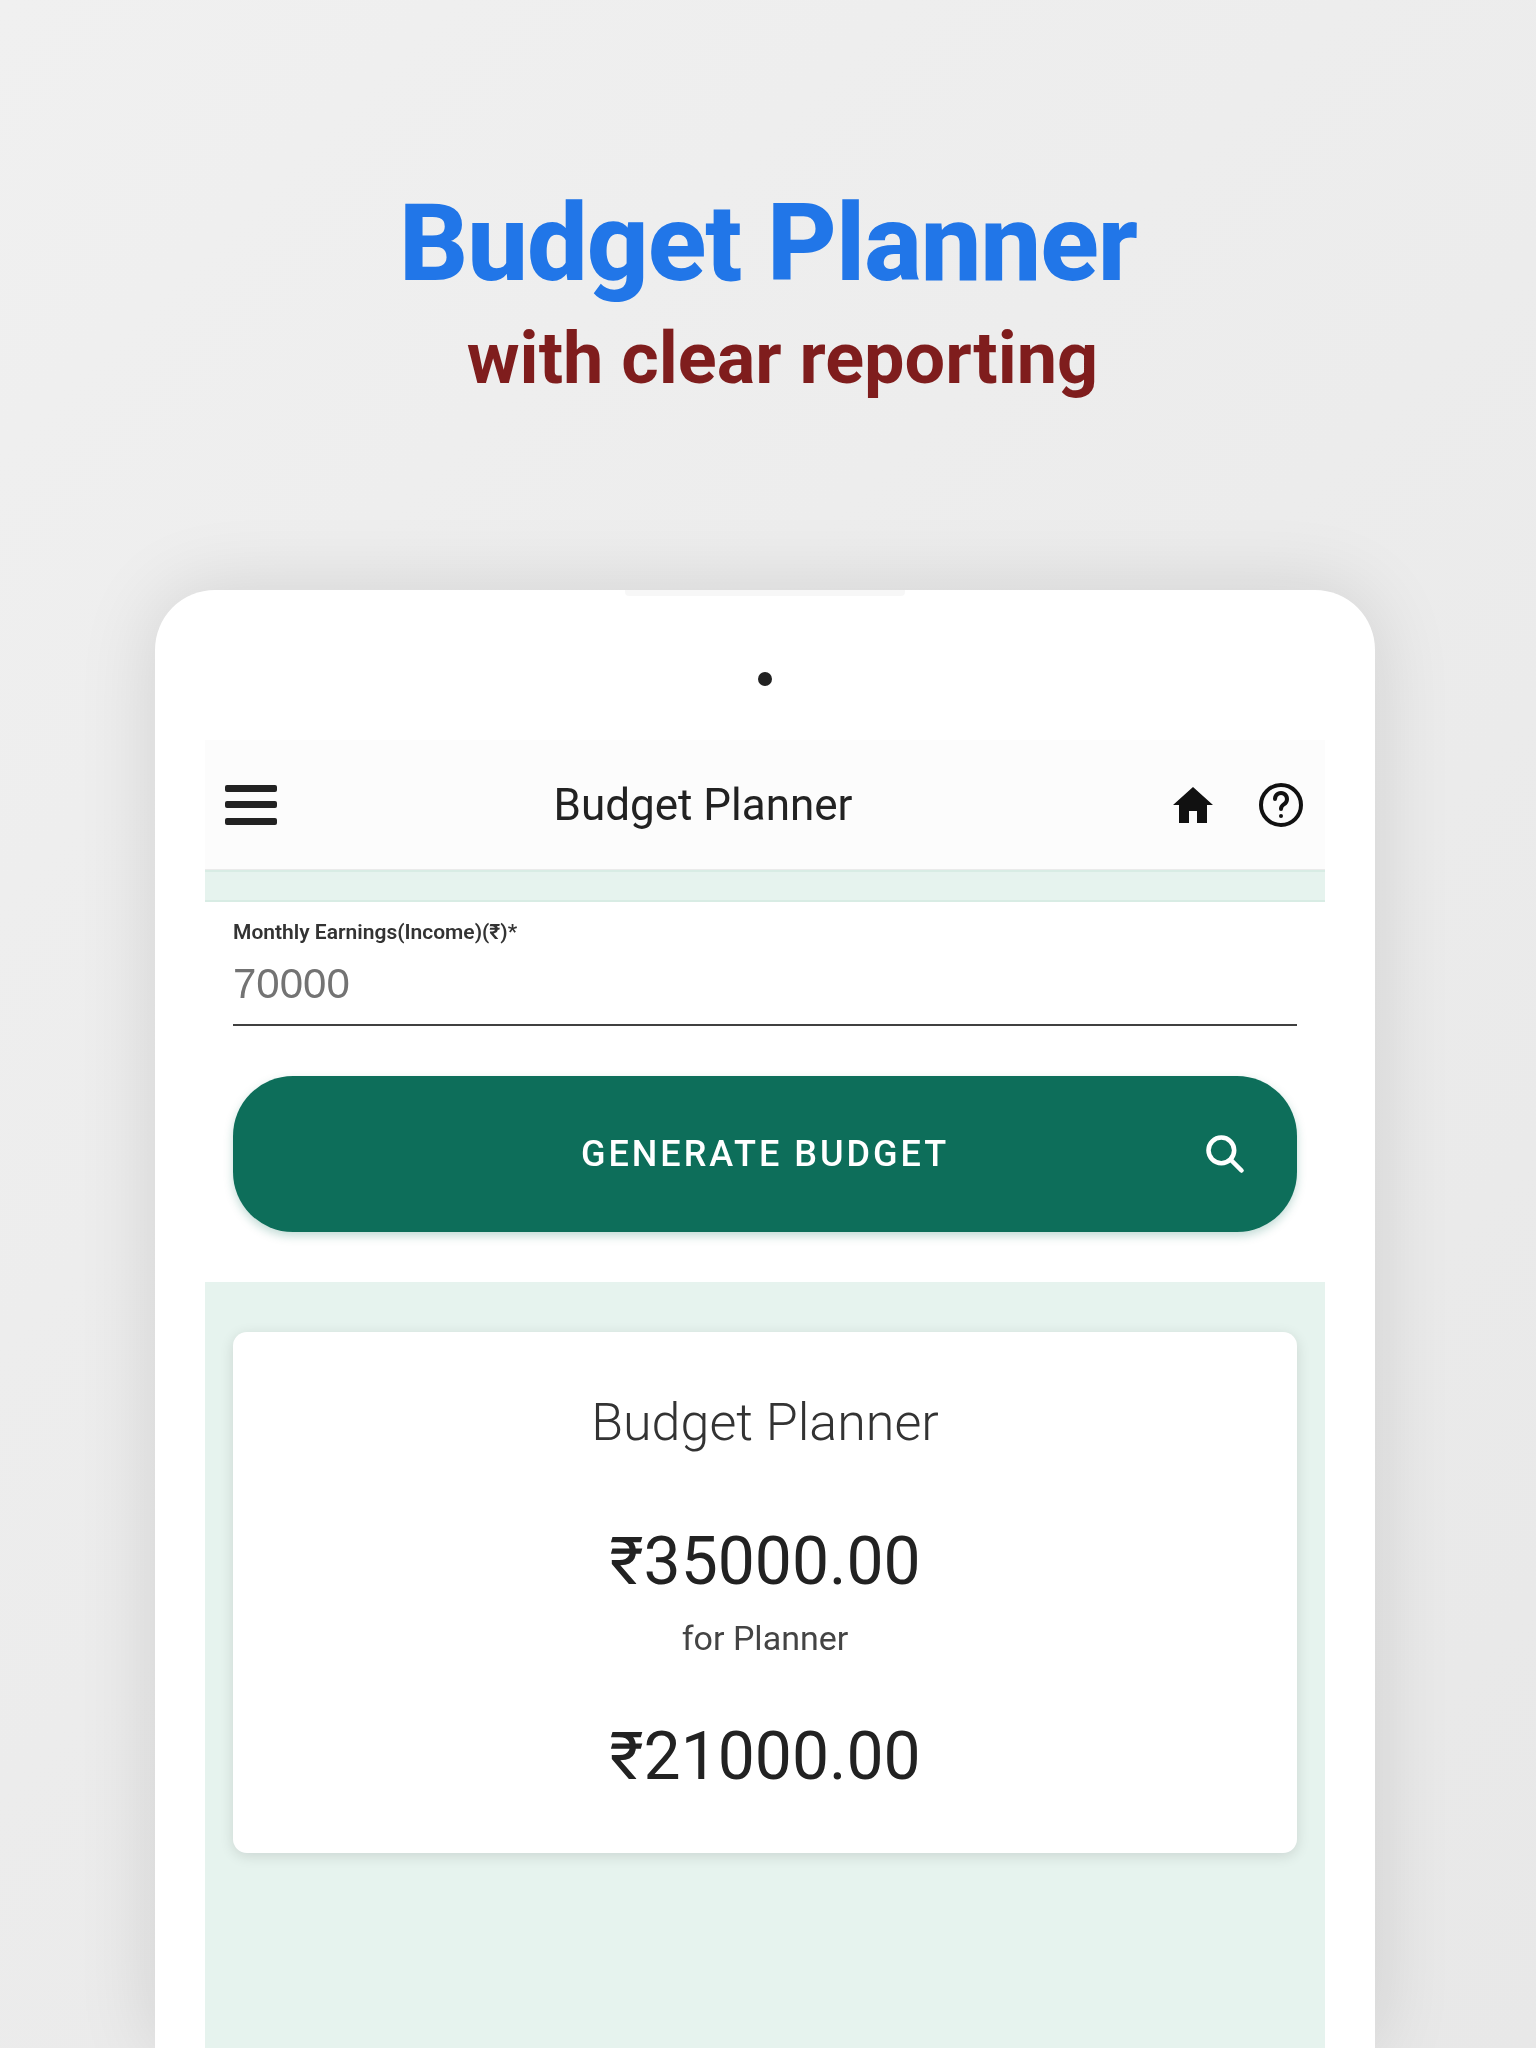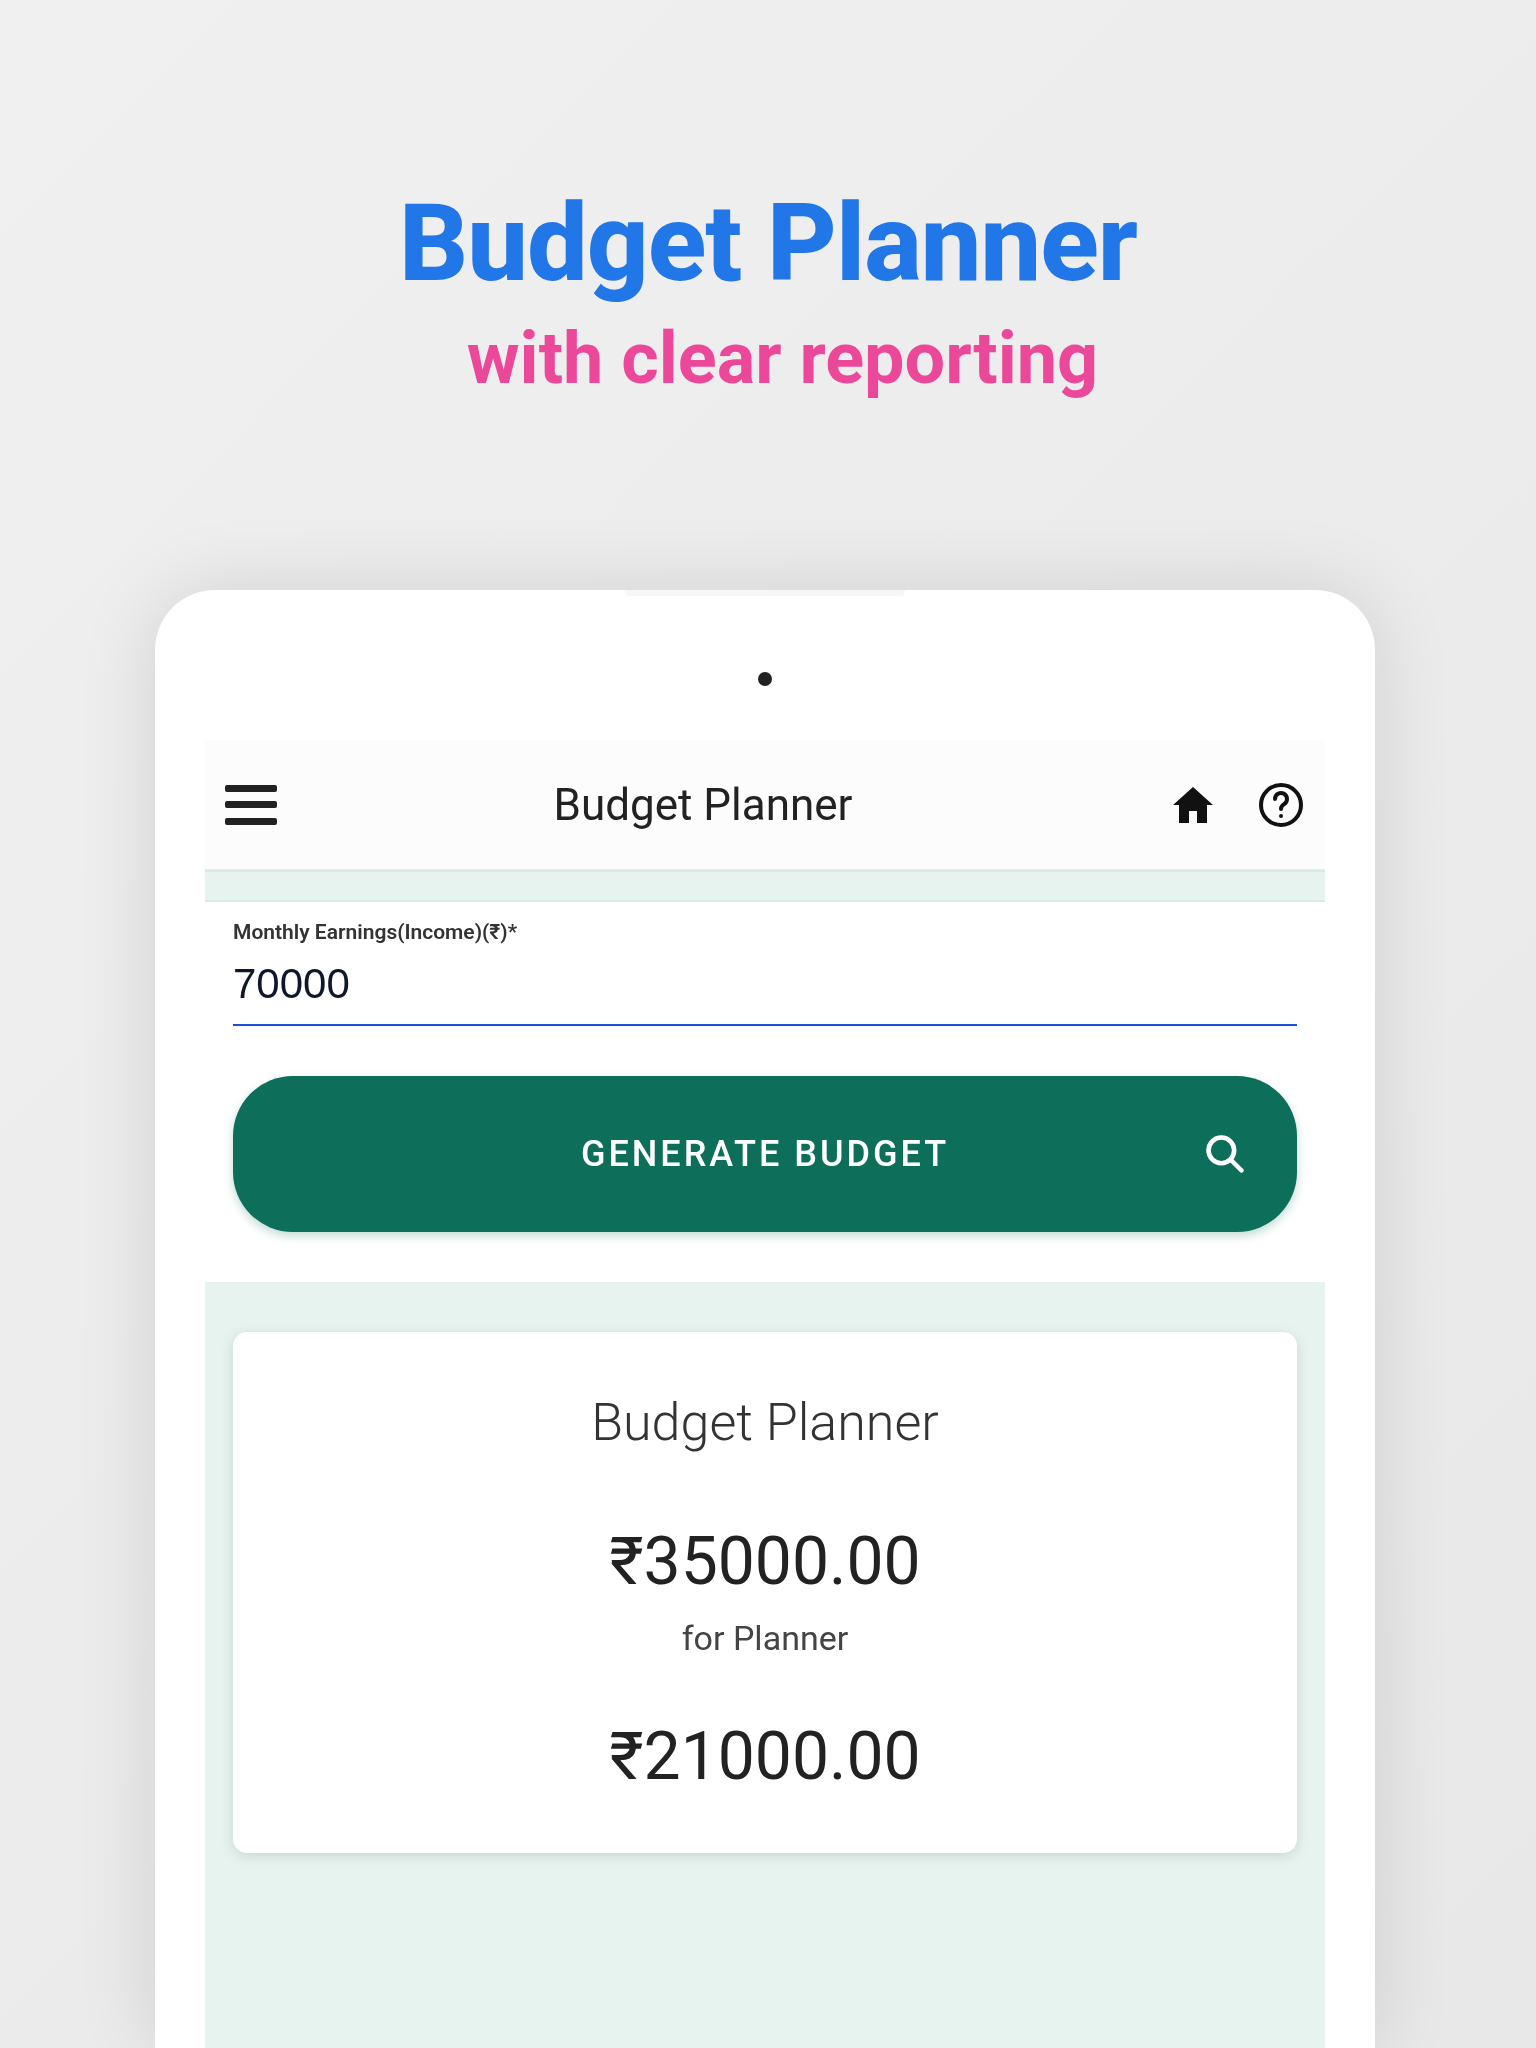--- a/index.html
+++ b/index.html
@@ -17,21 +17,21 @@
   }
   .promo-title h1 {
     font-size: 108px;
     font-weight: 800;
     color: #2176e8;
     letter-spacing: -1px;
   }
   .promo-title h2 {
     font-size: 72px;
     font-weight: 700;
-    color: #ec4899;
+    color: #7f1d1d;
     margin-top: 10px;
     margin-left: 29px;
   }
   .device-frame {
     position: absolute;
     left: 155px;
     top: 590px;
     width: 1220px;
     height: 1458px;
     background: #ffffff;
@@ -119,24 +119,24 @@
   }
   .input-label {
     font-size: 21px;
     font-weight: 600;
     color: #333;
     margin-bottom: 4px;
   }
   .input-field {
     width: 100%;
     border: none;
-    border-bottom: 2px solid #1d4ed8;
+    border-bottom: 2px solid #404040;
     font-size: 42px;
     padding: 12px 0 16px 0;
-    color: #0f172a;
+    color: #737373;
     background: transparent;
     outline: none;
   }
   .generate-btn {
     margin: 50px 28px 50px 28px;
     background: #0d6e5a;
     color: #fff;
     border: none;
     border-radius: 60px;
     height: 156px;

